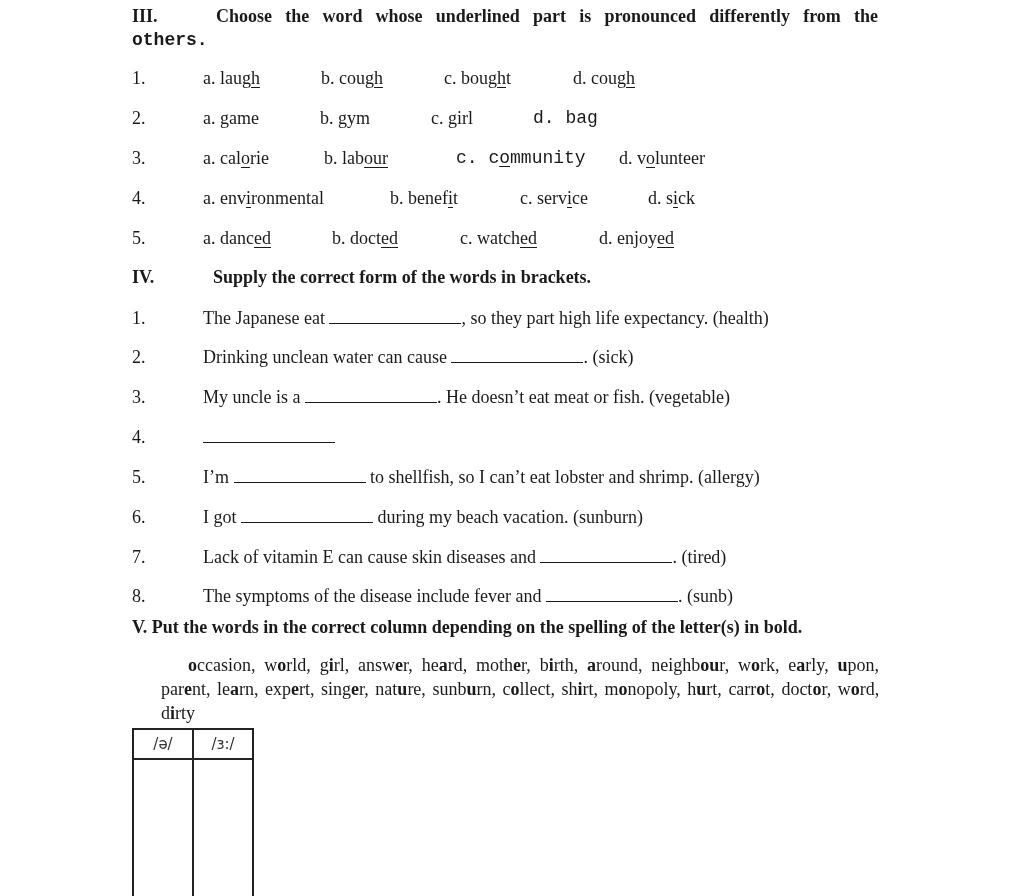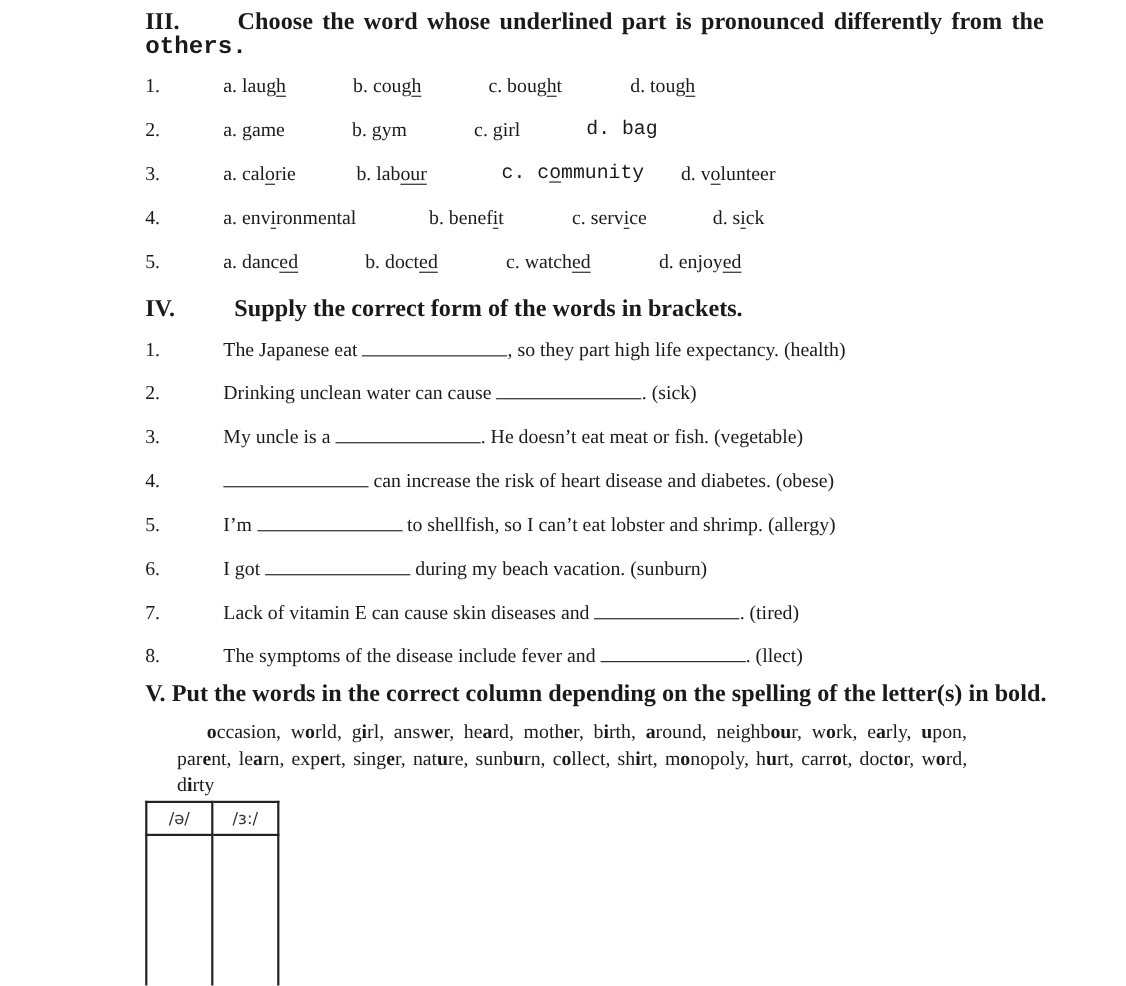--- a/index.html
+++ b/index.html
@@ -2,21 +2,21 @@
 <html><head>
 <meta charset="utf-8">
 <style>
   html, body { margin: 0; padding: 0; background: #ffffff; }
   body {
     width: 1024px; height: 896px; overflow: hidden; position: relative;
     font-family: "Liberation Serif", "DejaVu Serif", serif;
     color: #1a1a1a;
   }
   .abs { position: absolute; white-space: nowrap; }
-  .head { font-weight: bold; font-size: 22px; }
+  .head { font-weight: bold; font-size: 18px; }
   .txt { font-size: 18px; }
   .u { text-decoration: underline; text-underline-offset: 3px; text-decoration-thickness: 1px; }
   .blank { display: inline-block; border-bottom: 1px solid #1a1a1a; height: 14px; vertical-align: baseline; }
   .b { font-weight: bold; }
   .wordlist { font-size: 18px; line-height: 24px; text-align: justify; }
   table.cols { position: absolute; left: 132px; top: 728px; border-collapse: collapse; }
   table.cols td { border: 2px solid #222; width: 58px; text-align: center; font-family: "DejaVu Sans", "Liberation Sans", sans-serif; font-size: 15px; color: #333; padding: 0; }
   table.cols tr.hdr td { height: 28px; }
   table.cols tr.body td { height: 160px; }
 </style>
@@ -25,21 +25,21 @@
 
 <div class="abs head" style="left:132px; top:6px;">III.</div>
 <div class="abs head" style="left:216px; top:6px; width:662px; text-align:justify; text-align-last:justify; word-spacing:3px;">Choose the word whose underlined part is pronounced differently from the</div>
 <div class="abs head" style="left:132px; top:30px;font-family:Liberation Mono, monospace;">others.</div>
 
 <div id="s3">
     <div class="abs txt" style="left: 132px; top: 68px;">1.</div>
     <div class="abs txt" style="left: 203px; top: 68px;"><span>a. laug</span><span class="u">h</span><span></span></div>
     <div class="abs txt" style="left: 321px; top: 68px;"><span>b. coug</span><span class="u">h</span><span></span></div>
     <div class="abs txt" style="left: 444px; top: 68px;"><span>c. boug</span><span class="u">h</span><span>t</span></div>
-    <div class="abs txt" style="left: 573px; top: 68px;"><span>d. toug</span><span class="u">h</span><span></span></div>
+    <div class="abs txt" style="left: 573px; top: 68px;"><span>d. coug</span><span class="u">h</span><span></span></div>
     <div class="abs txt" style="left: 132px; top: 108px;">2.</div>
     <div class="abs txt" style="left: 203px; top: 108px;"><span>a. </span><span class="u"></span><span>game</span></div>
     <div class="abs txt" style="left: 320px; top: 108px;"><span>b. </span><span class="u"></span><span>gym</span></div>
     <div class="abs txt" style="left: 431px; top: 108px;"><span>c. </span><span class="u"></span><span>girl</span></div>
     <div class="abs txt" style="left: 533px; top: 108px; font-family: Liberation Mono, monospace;"><span>d. </span><span class="u"></span><span>bag</span></div>
     <div class="abs txt" style="left: 132px; top: 148px;">3.</div>
     <div class="abs txt" style="left: 203px; top: 148px;"><span>a. cal</span><span class="u">o</span><span>rie</span></div>
     <div class="abs txt" style="left: 324px; top: 148px;"><span>b. lab</span><span class="u">our</span><span></span></div>
     <div class="abs txt" style="left: 456px; top: 148px; font-family: Liberation Mono, monospace;"><span>c. c</span><span class="u">o</span><span>mmunity</span></div>
     <div class="abs txt" style="left: 619px; top: 148px;"><span>d. v</span><span class="u">o</span><span>lunteer</span></div>
@@ -59,29 +59,29 @@
 <div class="abs head" style="left:213px; top:267px;">Supply the correct form of the words in brackets.</div>
 
 <div id="s4">
     <div class="abs txt" style="left: 132px; top: 308px;">1.</div>
     <div class="abs txt" style="left: 203px; top: 308px;"><span>The Japanese eat </span><span class="blank" style="width: 132px;"></span><span>, so they part high life expectancy. (health)</span></div>
     <div class="abs txt" style="left: 132px; top: 347px;">2.</div>
     <div class="abs txt" style="left: 203px; top: 347px;"><span>Drinking unclean water can cause </span><span class="blank" style="width: 132px;"></span><span>. (sick)</span></div>
     <div class="abs txt" style="left: 132px; top: 387px;">3.</div>
     <div class="abs txt" style="left: 203px; top: 387px;"><span>My uncle is a </span><span class="blank" style="width: 132px;"></span><span>. He doesn’t eat meat or fish. (vegetable)</span></div>
     <div class="abs txt" style="left: 132px; top: 427px;">4.</div>
-    <div class="abs txt" style="left: 203px; top: 427px;"><span></span><span class="blank" style="width: 132px;"></span><span> can increase the risk of heart disease and diabetes. (obese)</span></div>
+    <div class="abs txt" style="left: 203px; top: 427px;"><span></span><span class="blank" style="width: 132px;"></span></div>
     <div class="abs txt" style="left: 132px; top: 467px;">5.</div>
     <div class="abs txt" style="left: 203px; top: 467px;"><span>I’m </span><span class="blank" style="width: 132px;"></span><span> to shellfish, so I can’t eat lobster and shrimp. (allergy)</span></div>
     <div class="abs txt" style="left: 132px; top: 507px;">6.</div>
     <div class="abs txt" style="left: 203px; top: 507px;"><span>I got </span><span class="blank" style="width: 132px;"></span><span> during my beach vacation. (sunburn)</span></div>
     <div class="abs txt" style="left: 132px; top: 547px;">7.</div>
     <div class="abs txt" style="left: 203px; top: 547px;"><span>Lack of vitamin E can cause skin diseases and </span><span class="blank" style="width: 132px;"></span><span>. (tired)</span></div>
     <div class="abs txt" style="left: 132px; top: 586px;">8.</div>
-    <div class="abs txt" style="left: 203px; top: 586px;"><span>The symptoms of the disease include fever and </span><span class="blank" style="width: 132px;"></span><span>. (llect)</span></div>
+    <div class="abs txt" style="left: 203px; top: 586px;"><span>The symptoms of the disease include fever and </span><span class="blank" style="width: 132px;"></span><span>. (sunb)</span></div>
   </div>
 
 <div class="abs head" style="left:132px; top:617px;text-align:right;">V. Put the words in the correct column depending on the spelling of the letter(s) in bold.</div>
 <div class="abs wordlist" style="left:161px; top:653px; width:718px; white-space:normal; text-indent:27px;" id="wordlist"><span><span class="b">o</span><span>ccasion</span></span>, <span><span>w</span><span class="b">o</span><span>rld</span></span>, <span><span>g</span><span class="b">i</span><span>rl</span></span>, <span><span>answ</span><span class="b">e</span><span>r</span></span>, <span><span>he</span><span class="b">a</span><span>rd</span></span>, <span><span>moth</span><span class="b">e</span><span>r</span></span>, <span><span>b</span><span class="b">i</span><span>rth</span></span>, <span><span class="b">a</span><span>round</span></span>, <span><span>neighb</span><span class="b">ou</span><span>r</span></span>, <span><span>w</span><span class="b">o</span><span>rk</span></span>, <span><span>e</span><span class="b">a</span><span>rly</span></span>, <span><span class="b">u</span><span>pon</span></span>, <span><span>par</span><span class="b">e</span><span>nt</span></span>, <span><span>le</span><span class="b">a</span><span>rn</span></span>, <span><span>exp</span><span class="b">e</span><span>rt</span></span>, <span><span>sing</span><span class="b">e</span><span>r</span></span>, <span><span>nat</span><span class="b">u</span><span>re</span></span>, <span><span>sunb</span><span class="b">u</span><span>rn</span></span>, <span><span>c</span><span class="b">o</span><span>llect</span></span>, <span><span>sh</span><span class="b">i</span><span>rt</span></span>, <span><span>m</span><span class="b">o</span><span>nopoly</span></span>, <span><span>h</span><span class="b">u</span><span>rt</span></span>, <span><span>carr</span><span class="b">o</span><span>t</span></span>, <span><span>doct</span><span class="b">o</span><span>r</span></span>, <span><span>w</span><span class="b">o</span><span>rd</span></span>, <span><span>d</span><span class="b">i</span><span>rty</span></span></div>
 
 <table class="cols">
   <tbody>
       <tr class="hdr">
     <td>/ə/</td>
     <td>/ɜ:/</td>

